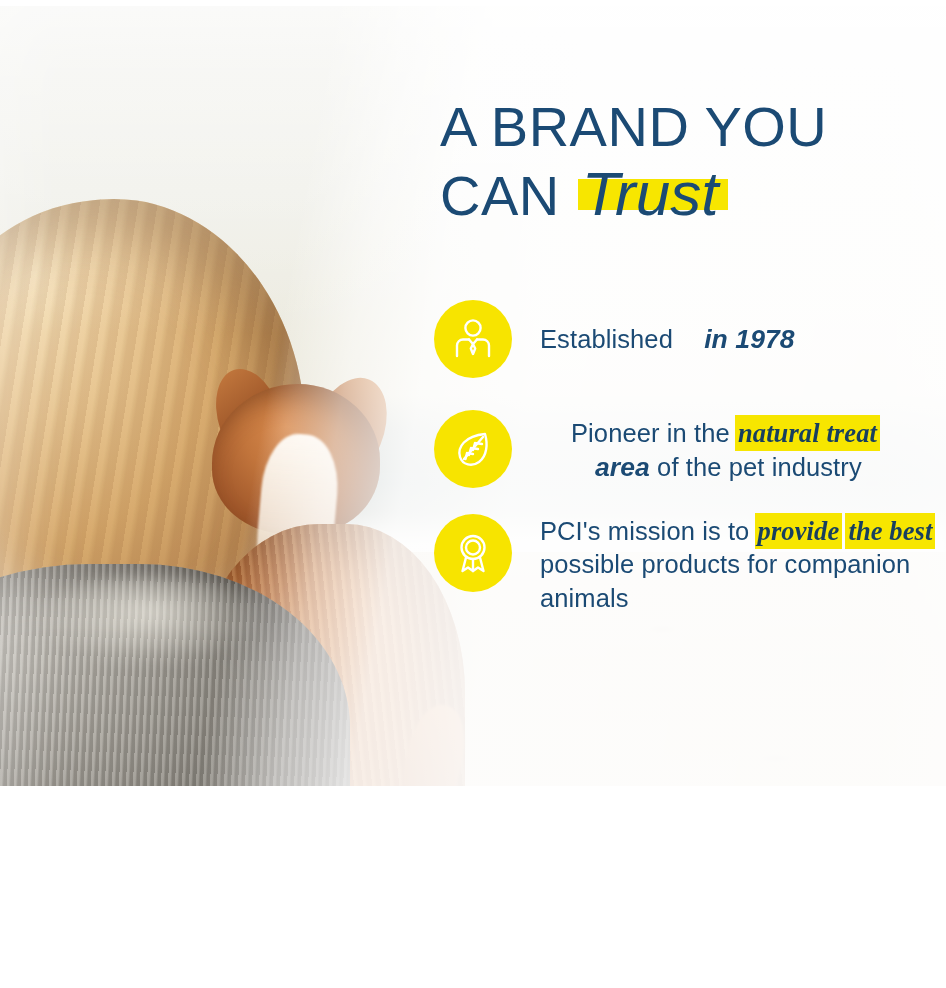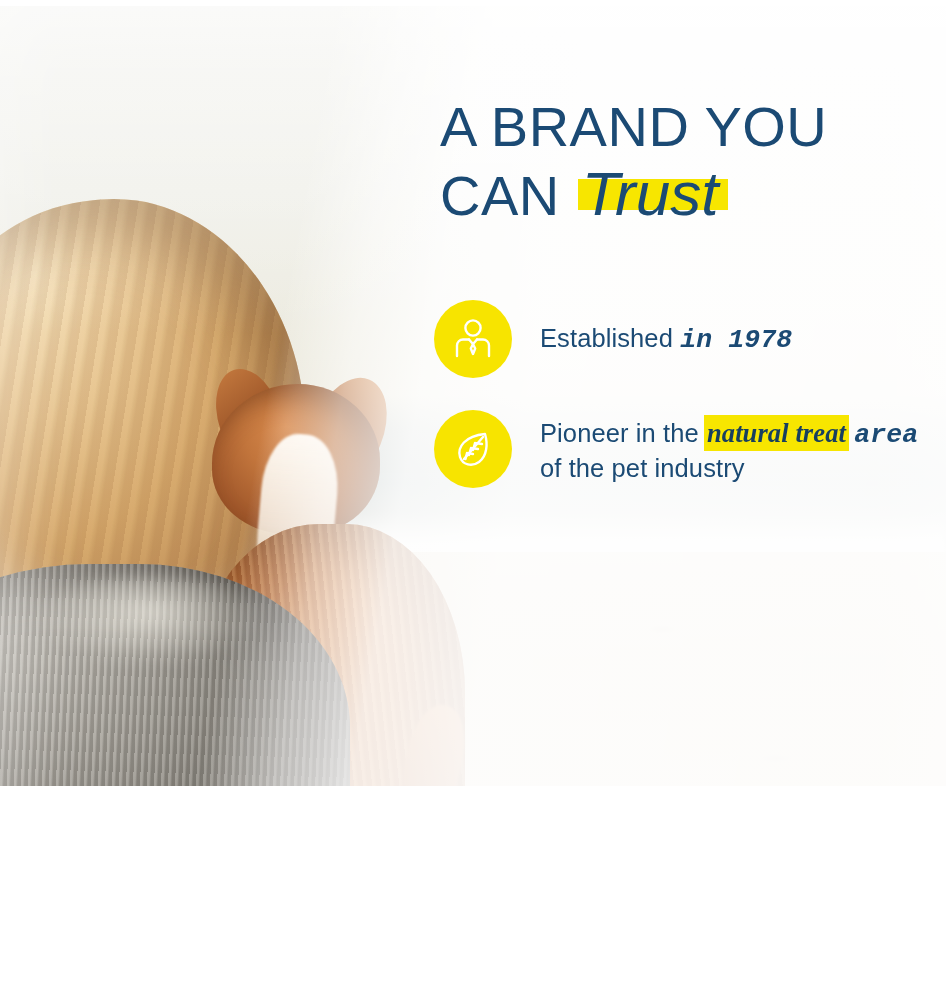--- a/index.html
+++ b/index.html
@@ -305,40 +305,41 @@
     line-height:1.30;
     padding-top:6px;
     letter-spacing:.1px;
   }
   .bullet.b1 .bullet-text { padding-top:22px; }
   .bullet.b2 .bullet-text { padding-top:6px; }
   .bullet.b3 .bullet-text { padding-top:0px; }
   .bullet.b4 .bullet-text { padding-top:0px; }
 
   .em {
-    font-family:Liberation Mono, monospace;
+    font-family:Liberation Sans, sans-serif;
     font-style:italic;
     font-weight:700;
     font-size:26.5px;
     color:#1b4a74;
+    margin-left:24px;
   }
   .hl {
     font-family:"Liberation Serif", serif;
     font-style:italic;
     font-weight:700;
     font-size:26.5px;
     color:#173f5f;
     background:#f7e600;
     box-shadow:0 0 0 2px #f7e600;
     padding:1px 1px;
   }
 
   
   .bullet.b1 { margin-bottom:32px; }
-  .bullet.b2 { margin-bottom:26px; }
+  .bullet.b2 { margin-bottom:26px;gap:31px; }
   .bullet.b3 { margin-bottom:26px; }
 </style>
 </head>
 <body>
 
 <div class="poster">
 
   <div class="photo-stage">
     <div class="sky"></div>
     <div class="ocean"></div>
@@ -409,17 +410,30 @@
             <path d="M26 18 L24 25 M26 18 L33 19"></path>
             <path d="M22 23 L20 30 M22 23 L29 24"></path>
             <path d="M18 28 L16.5 34 M18 28 L24 29"></path>
           </svg>
         </span>
         <div class="bullet-text">
           <span>Pioneer in the </span><span class="hl">natural treat</span><span> </span><span class="em">area</span><span> of the pet industry</span>
         </div>
       </div>
 
+      <div class="bullet b3">
+        <span class="icon-circle">
+          <svg width="48" height="48" viewBox="0 0 48 48" fill="none" stroke="#ffffff" stroke-width="2.4" stroke-linecap="round" stroke-linejoin="round">
+            <circle cx="24" cy="18.5" r="11.5"></circle>
+            <circle cx="24" cy="18.5" r="7"></circle>
+            <path d="M17 28.5 L13.5 42 L19 38.5 L24 42 L24 30"></path>
+            <path d="M31 28.5 L34.5 42 L29 38.5 L24 42"></path>
+          </svg>
+        </span>
+        <div class="bullet-text">
+          <span>PCI's mission is to </span><span class="hl">provide</span><span> </span><span class="hl">the best</span><span> possible products for companion animals</span>
+        </div>
+      </div>
 
 
     </div>
   </div>
 </div>
 
 </body></html>

